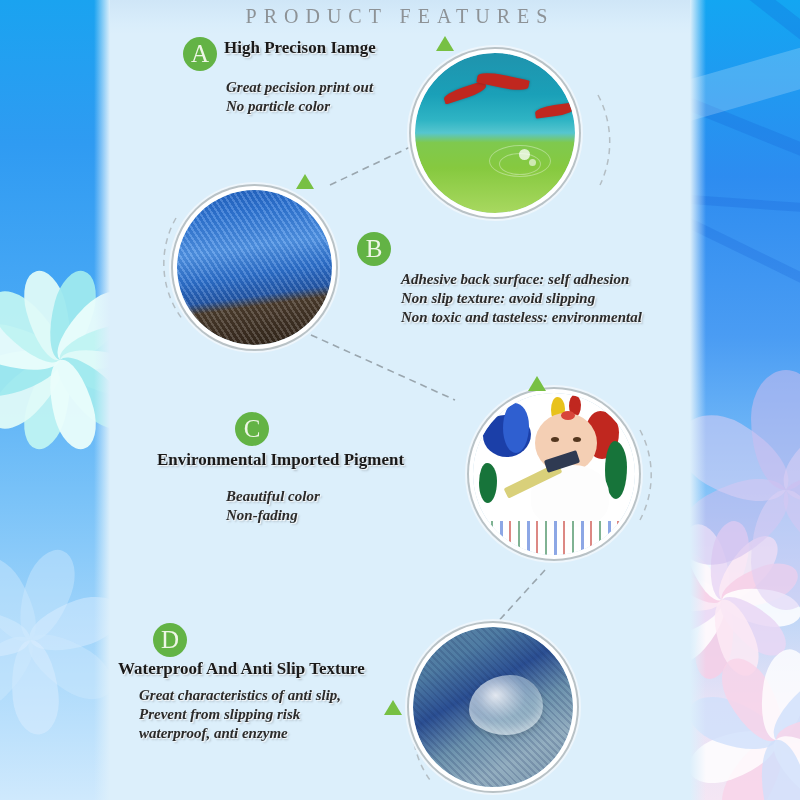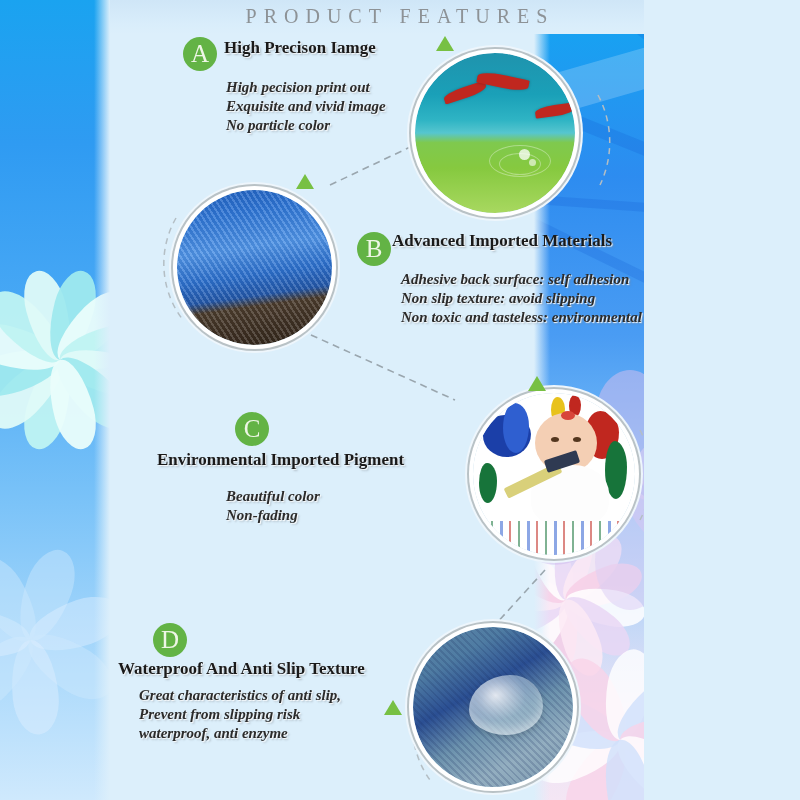--- a/index.html
+++ b/index.html
@@ -1,21 +1,21 @@
 <!DOCTYPE html>
 <html><head>
 <meta charset="utf-8">
 <style>
   html,body{margin:0;padding:0;}
   body{
     width:800px;height:800px;overflow:hidden;
     font-family:"Liberation Serif", serif;
     background:#dceffb;
   }
-  #page{position:relative;width:644px;height:800px;overflow:hidden;background:#dcefFB;}
+  #page{position:relative;width:800px;height:800px;overflow:hidden;background:#dcefFB;}
 
   
   .side{position:absolute;top:0;height:800px;overflow:hidden;}
   .side.left{left:0;width:110px;
     background:linear-gradient(180deg,#1aa3f0 0%,#2f9bf2 18%,#4aa9f5 40%,#79c2f8 62%,#a8d8fb 82%,#cfe9fd 100%);}
   .side.right{right:0;width:110px;
     background:linear-gradient(180deg,#13a6f2 0%,#2d8cf0 22%,#4a9cf3 42%,#7dc0f8 60%,#bcd6f7 76%,#e8e2f6 88%,#f4e6f4 100%);}
   .side .edgefade{position:absolute;top:0;bottom:0;width:16px;background:linear-gradient(90deg,rgba(220,239,251,0),rgba(220,239,251,1));}
   .side.left .edgefade{right:0;}
   .side.right .edgefade{left:0;transform:scaleX(-1);}
@@ -315,27 +315,25 @@
   <div class="photo" style="left:413px;top:627px;width:160px;height:160px;">
     <div class="inner pd">
       <div class="drop" style="left:56px;top:48px;width:74px;height:60px;"></div>
     </div>
   </div>
   <div class="arrow" style="left:384px;top:700px;"></div>
 
   <div class="badge" style="left:183px;top:37px;">A</div>
   <div class="heading" style="left:224px;top:38px;">High Precison Iamge</div>
   <div class="lines" style="left:226px;top:78px;">
-    <div>High pecision print out</div>
-    <div>Exquisite and vivid image</div>
+    <div>Great pecision print out</div>
     <div>No particle color</div>
   </div>
 
   <div class="badge" style="left:357px;top:232px;">B</div>
-  <div class="heading" style="left:392px;top:231px;">Advanced Imported Materials</div>
   <div class="lines" style="left:401px;top:270px;">
     <div>Adhesive back surface: self adhesion</div>
     <div>Non slip texture: avoid slipping</div>
     <div>Non toxic and tasteless: environmental</div>
   </div>
 
   <div class="badge" style="left:235px;top:412px;">C</div>
   <div class="heading" style="left:157px;top:450px;">Environmental Imported Pigment</div>
   <div class="lines" style="left:226px;top:487px;">
     <div>Beautiful color</div>

